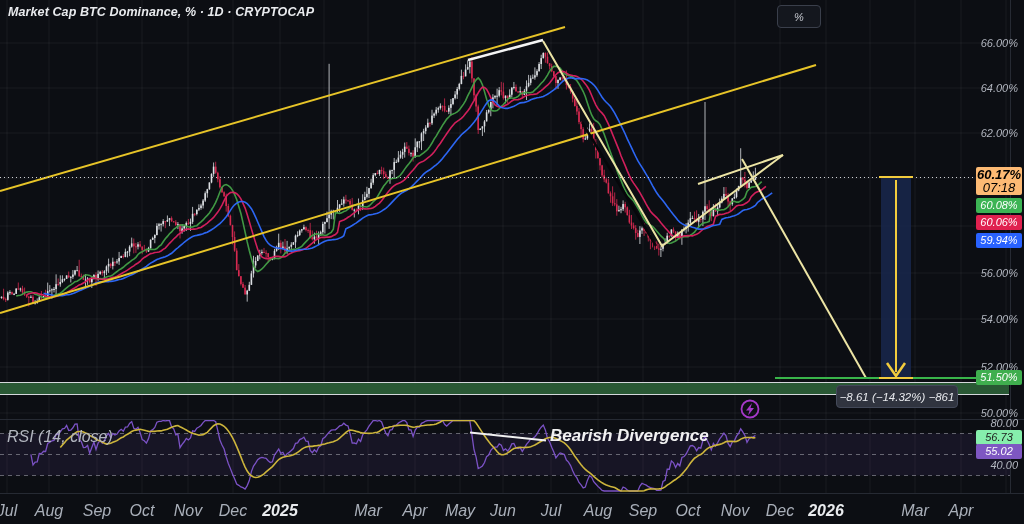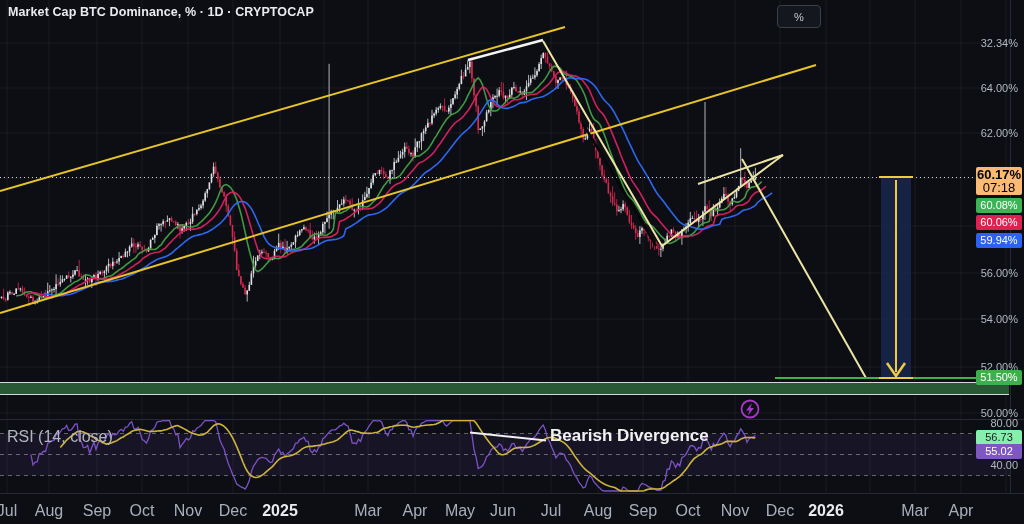--- a/index.html
+++ b/index.html
@@ -1,17 +1,17 @@
 <!DOCTYPE html>
 <html><head>
 <meta charset="utf-8">
 <style>
   html,body{margin:0;padding:0;background:#0c0e13;width:1024px;height:524px;overflow:hidden;
     font-family:"Liberation Sans",sans-serif;-webkit-font-smoothing:antialiased;}
-  #root{position:relative;width:828px;height:524px;background:#0c0e13;}
+  #root{position:relative;width:828px;height:524px;background:#0c0e13;font-style:italic;}
   svg{position:absolute;left:0;top:0;}
   .legend{position:absolute;left:8px;top:5px;z-index:5;cursor:default;}
   .legend .t{font-size:12.5px;font-weight:bold;color:#e9ebee;letter-spacing:.1px;}
   .legend .i{font-size:11.5px;color:#9aa0ab;margin-top:3px;}
   .unit-btn{position:absolute;right:7px;top:5px;width:42px;height:21px;border:1px solid #3a3f4b;
     border-radius:4px;background:#14171e;color:#c6c9d0;font-size:11px;display:flex;
     align-items:center;justify-content:center;z-index:6;}
   .ptick{position:absolute;left:965px;width:53px;text-align:right;font-size:11px;color:#b2b6bf;z-index:4;}
   .badge{position:absolute;left:976px;width:46px;height:15px;border-radius:2px;color:#fff;
     font-size:11px;display:flex;align-items:center;justify-content:center;z-index:5;}
@@ -837,21 +837,21 @@
       <line x1="1010.5" y1="0" x2="1010.5" y2="493" stroke="#262a33" stroke-width="1"></line>
     </svg>
 
   <div class="legend">
     <div class="t">Market Cap BTC Dominance, % · 1D · CRYPTOCAP</div>
   </div>
 
   <div class="unit-btn">%</div>
 
   <div id="price-axis">
-      <div class="ptick" style="top: 36.5px;">32.34%</div>
+      <div class="ptick" style="top: 36.5px;">66.00%</div>
       <div class="ptick" style="top: 81.5px;">64.00%</div>
       <div class="ptick" style="top: 126.5px;">62.00%</div>
       <div class="ptick" style="top: 266.5px;">56.00%</div>
       <div class="ptick" style="top: 312.5px;">54.00%</div>
       <div class="ptick" style="top: 360.5px;">52.00%</div>
       <div class="ptick" style="top: 406.5px;">50.00%</div>
       <div class="ptick" style="top: 416.5px;">80.00</div>
       <div class="ptick" style="top: 458.5px;">40.00</div>
       <div class="cur-badge" style="top: 166.5px;">
         <div style="font-weight:bold">60.17%</div>
@@ -882,13 +882,14 @@
       <div class="ttick" style="left: 688px;">Oct</div>
       <div class="ttick" style="left: 735px;">Nov</div>
       <div class="ttick" style="left: 780px;">Dec</div>
       <div class="ttick bold" style="left: 826px;">2026</div>
       <div class="ttick" style="left: 915px;">Mar</div>
       <div class="ttick" style="left: 961px;">Apr</div>
     </div>
 
   <div class="rsi-legend">RSI (14, close)</div>
   <div class="bd-label">Bearish Divergence</div>
+  <div class="measure-tip">−8.61 (−14.32%) −861</div>
 </div>
 
 </body></html>

